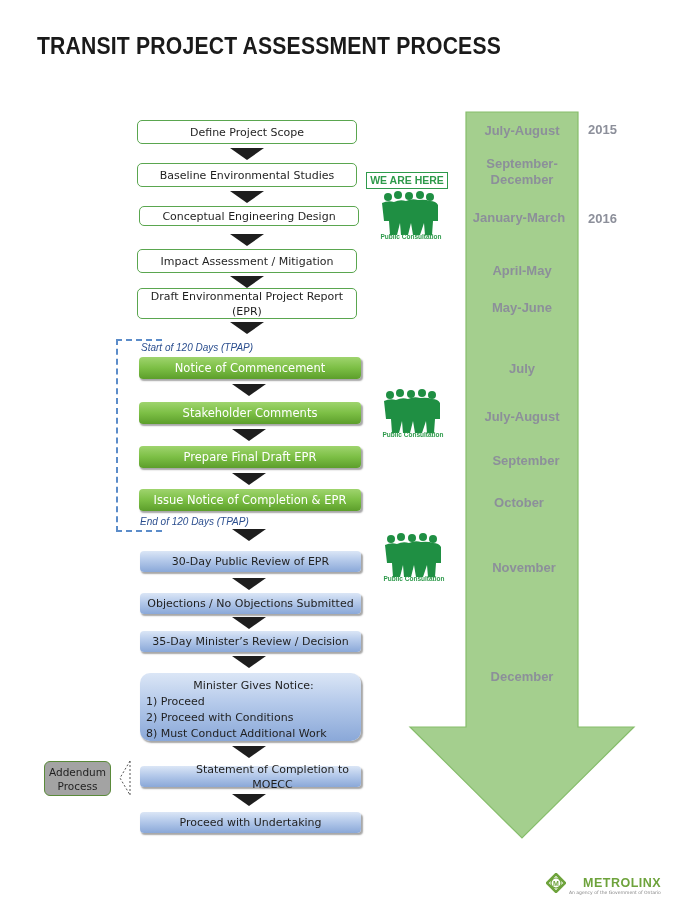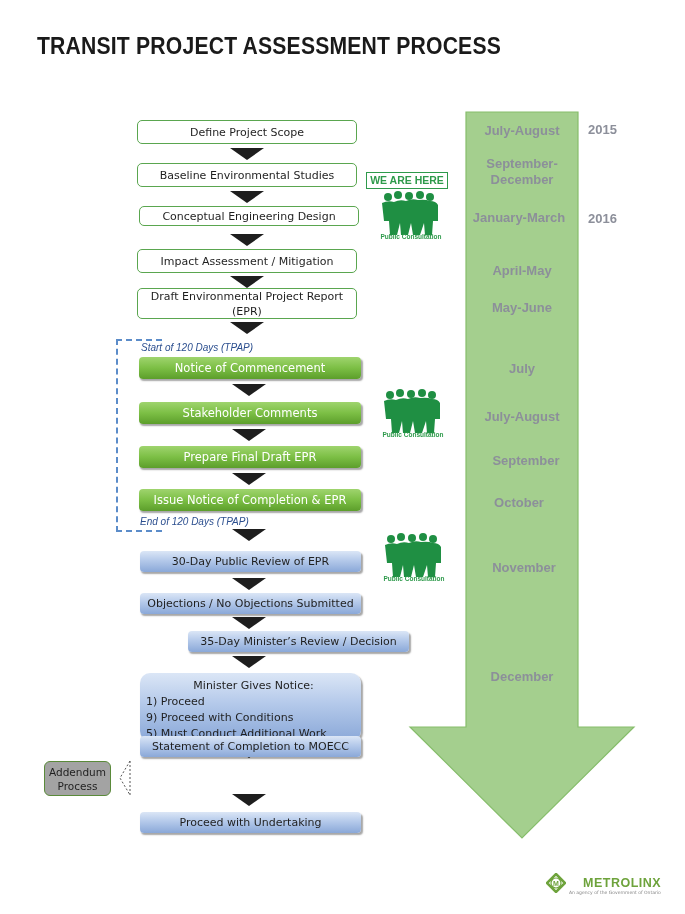--- a/index.html
+++ b/index.html
@@ -174,34 +174,34 @@
 <div class="down-arrow" style="left:232px; top:529px;"></div>
 
 <div class="step blue" style="top:551px;">
     <span>30-Day Public Review of EPR</span>
   </div>
 <div class="down-arrow" style="left:232px; top:578px;"></div>
 <div class="step blue" style="top:593px;">
     <span>Objections / No Objections Submitted</span>
   </div>
 <div class="down-arrow" style="left:232px; top:617px;"></div>
-<div class="step blue" style="top:631px;margin-left:48px;">
+<div class="step blue" style="top:631px;">
     <span>35-Day Minister’s Review / Decision</span>
   </div>
 <div class="down-arrow" style="left:232px; top:656px;"></div>
 
 <div class="step blue-big" style="top:673px;">
   <span class="hd">Minister Gives Notice:</span>
   <div>1) Proceed</div>
-  <div>9) Proceed with Conditions</div>
-  <div>5) Must Conduct Additional Work</div>
+  <div>2) Proceed with Conditions</div>
+  <div>8) Must Conduct Additional Work</div>
 </div>
 <div class="down-arrow" style="left:232px; top:746px;"></div>
 
-<div class="step blue" style="top:736px;">
+<div class="step blue" style="top:766px;padding-left:44px;">
     <span>Statement of Completion to MOECC</span>
   </div>
 <div class="down-arrow" style="left:232px; top:794px;"></div>
 <div class="step blue" style="top:812px;">
     <span>Proceed with Undertaking</span>
   </div>
 
 <div class="addendum" style="white-space:pre-line;">Addendum
 Process</div>
 <svg id="addendum-link" viewBox="0 0 16 36">

